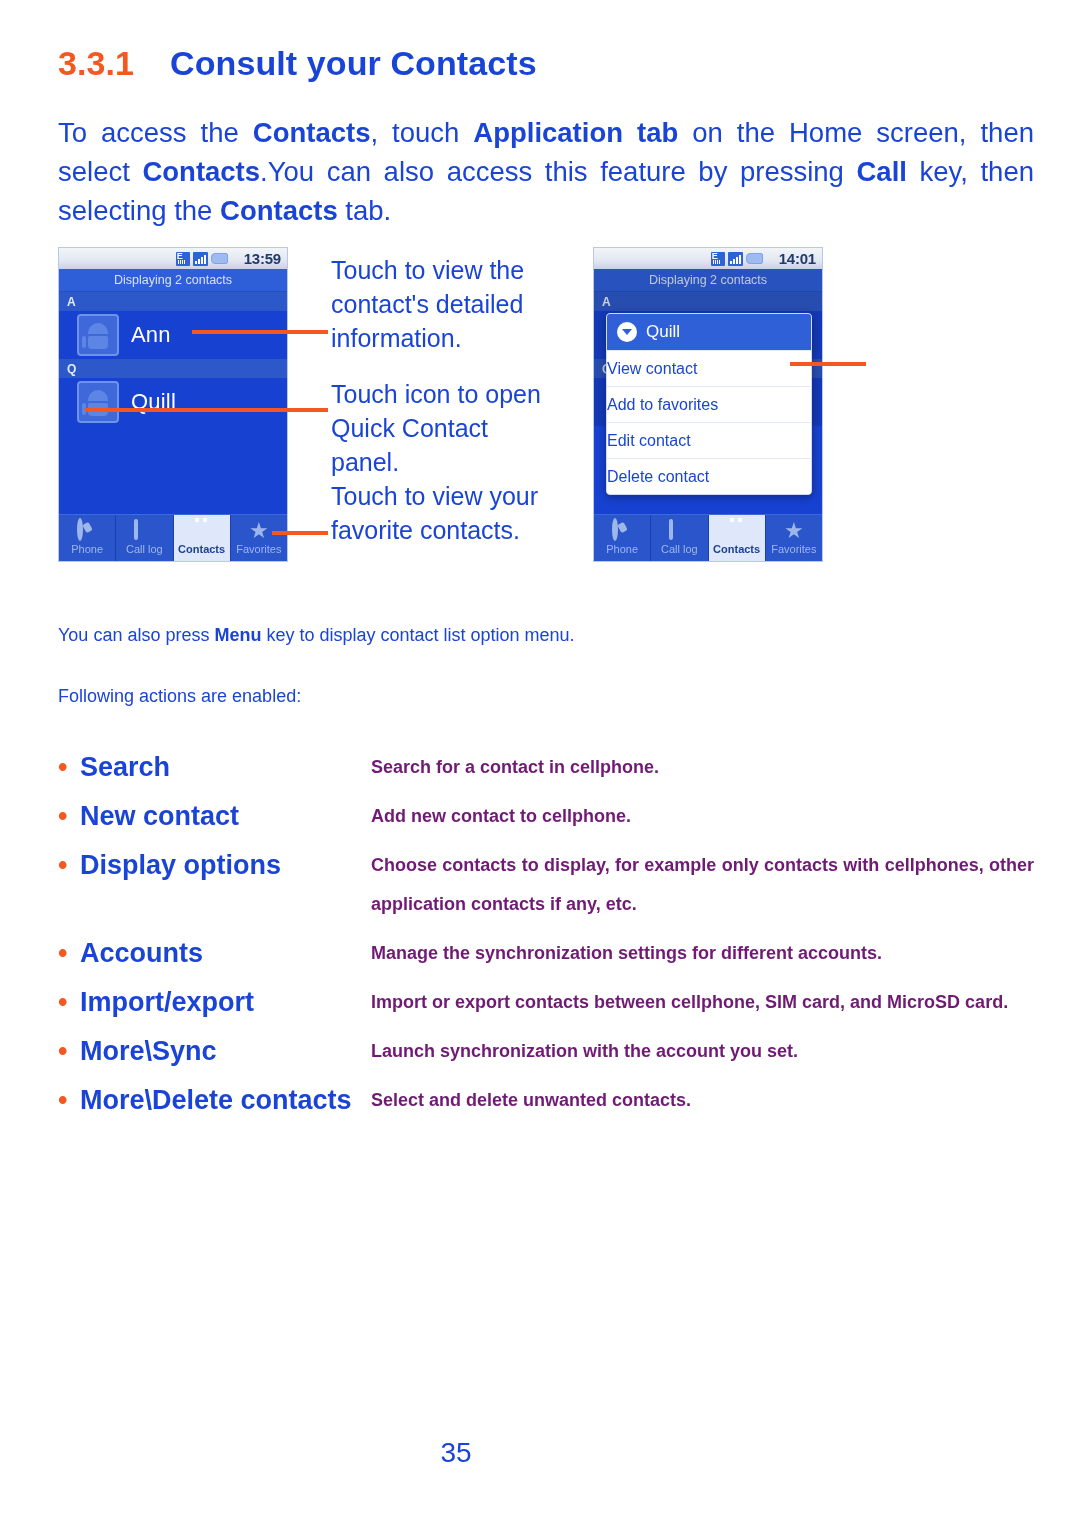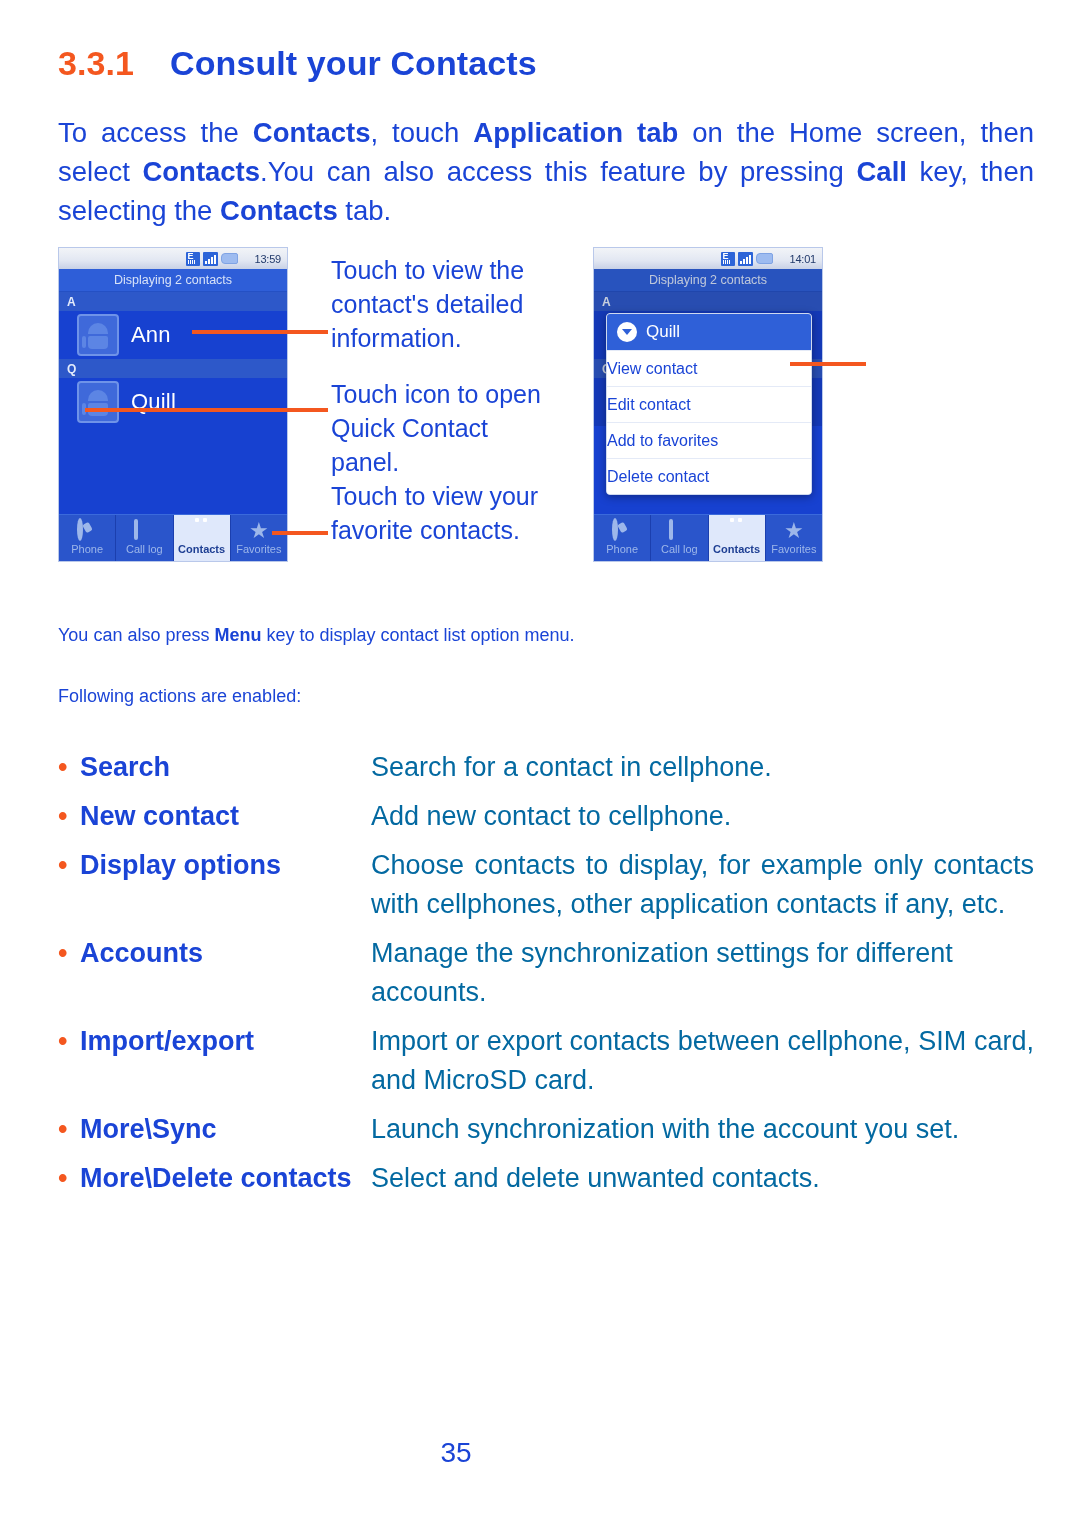--- a/index.html
+++ b/index.html
@@ -69,22 +69,22 @@
     position: relative;
     height: 21px;
     background: linear-gradient(to bottom, #f2f4f8 0%, #e2e7f2 60%, #c8d1e6 100%);
     display: flex;
     align-items: center;
     justify-content: flex-end;
     padding-right: 6px;
     box-sizing: border-box;
   }
   .statusbar .clock {
-    font-size: 11px;
-    font-weight: normal;
+    font-size: 15px;
+    font-weight: bold;
     color: #223a6b;
     margin-left: 16px;
     letter-spacing: -0.2px;
   }
   .sb-icons { display: flex; align-items: center; gap: 3px; }
   .ico-data {
     width: 14px; height: 14px;
     background: #2c64d8;
     border-radius: 1px;
     position: relative;
@@ -393,24 +393,25 @@
   }
   .term .bullet {
     position: absolute;
     left: 0; top: 0;
     color: #f4571f;
     font-size: 27px;
     line-height: 39px;
   }
   .desc {
     flex: 1 1 auto;
-    color: #0369a1;
-    font-size: 27px;
+    color: #701a75;
+    font-size: 18px;
     line-height: 39px;
     text-align: justify;
+    font-weight: bold;
   }
   .desc.nojust { text-align: left; }
 
   
   .pageno {
     position: absolute;
     left: 0;
     top: 1437px;
     width: 912px;
     text-align: center;
@@ -552,22 +553,22 @@
           <span class="tlabel">Favorites</span>
         </div>
       </div>
 
       <div class="popup">
         <div class="popup-header">
           <span class="qc-icon"></span>
           <span class="qc-name">Quill</span>
         </div>
         <div class="popup-item">View contact</div>
+        <div class="popup-item">Add to favorites</div>
         <div class="popup-item">Edit contact</div>
-        <div class="popup-item">Add to favorites</div>
         <div class="popup-item">Delete contact</div>
       </div>
     </div>
   </div>
 
   <div class="callout-line" style="left:790px; top:362px; width:76px;"></div>
 
   <div class="para" style="top:616px;">
     <span>You can also press </span><b>Menu</b><span> key to display contact list option menu.</span>
   </div>

